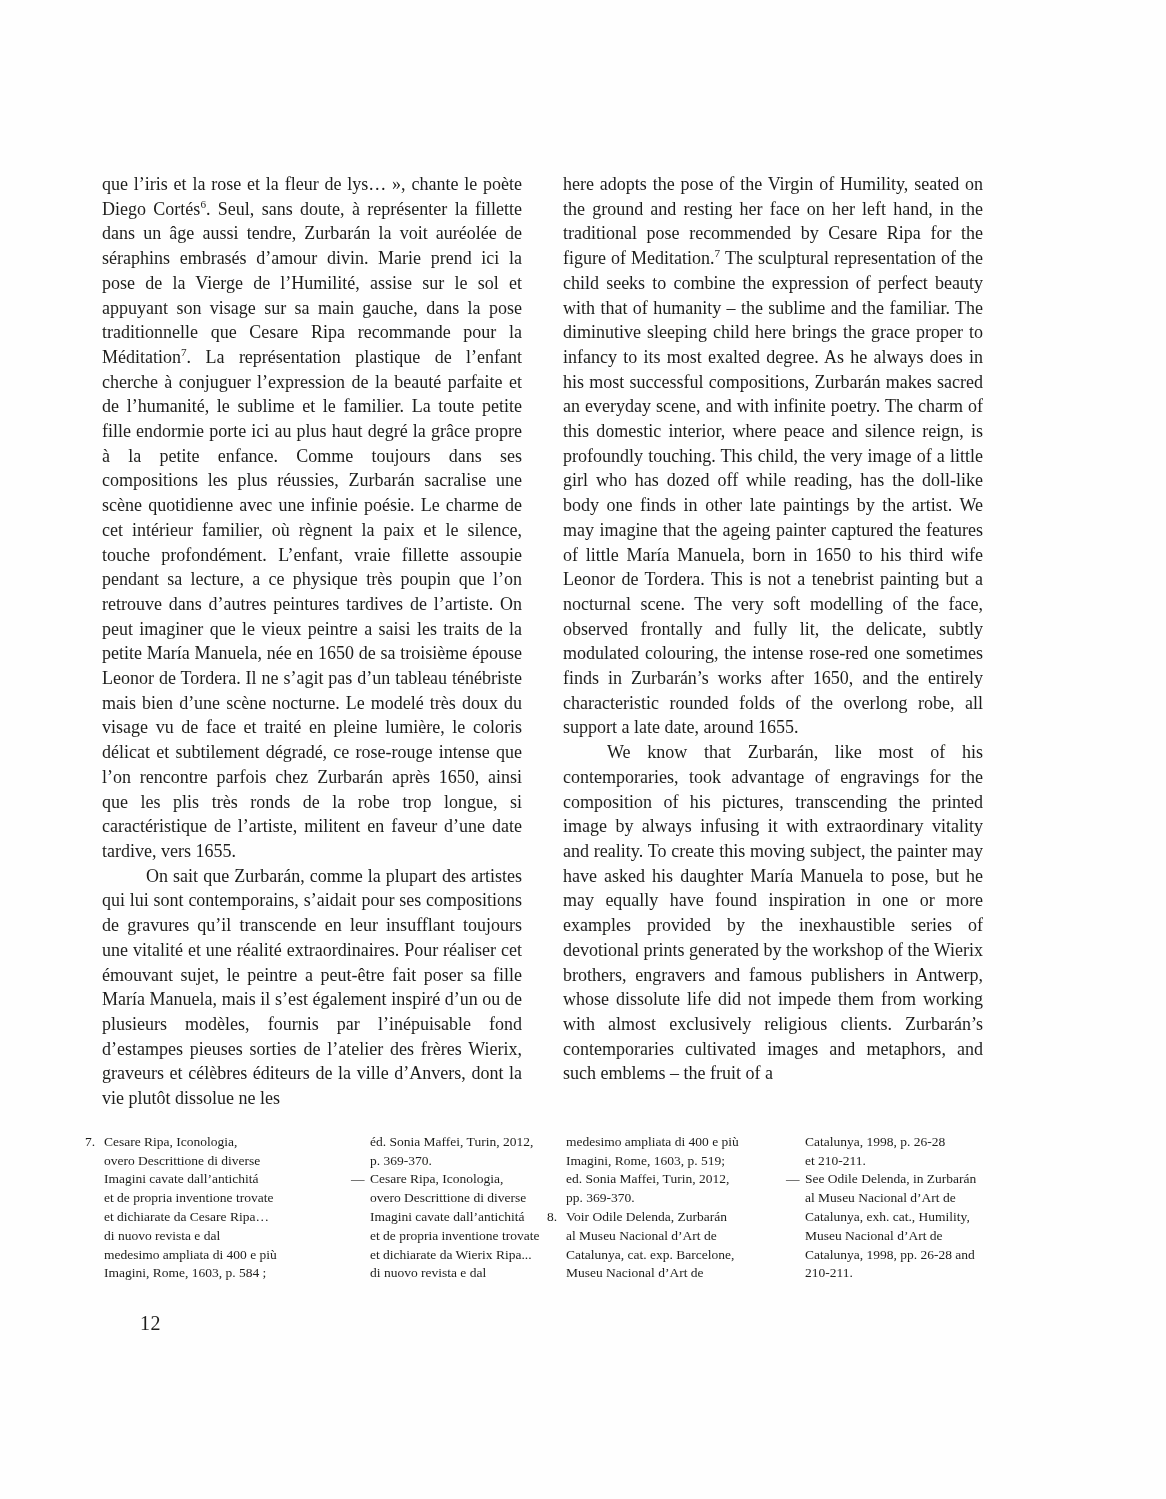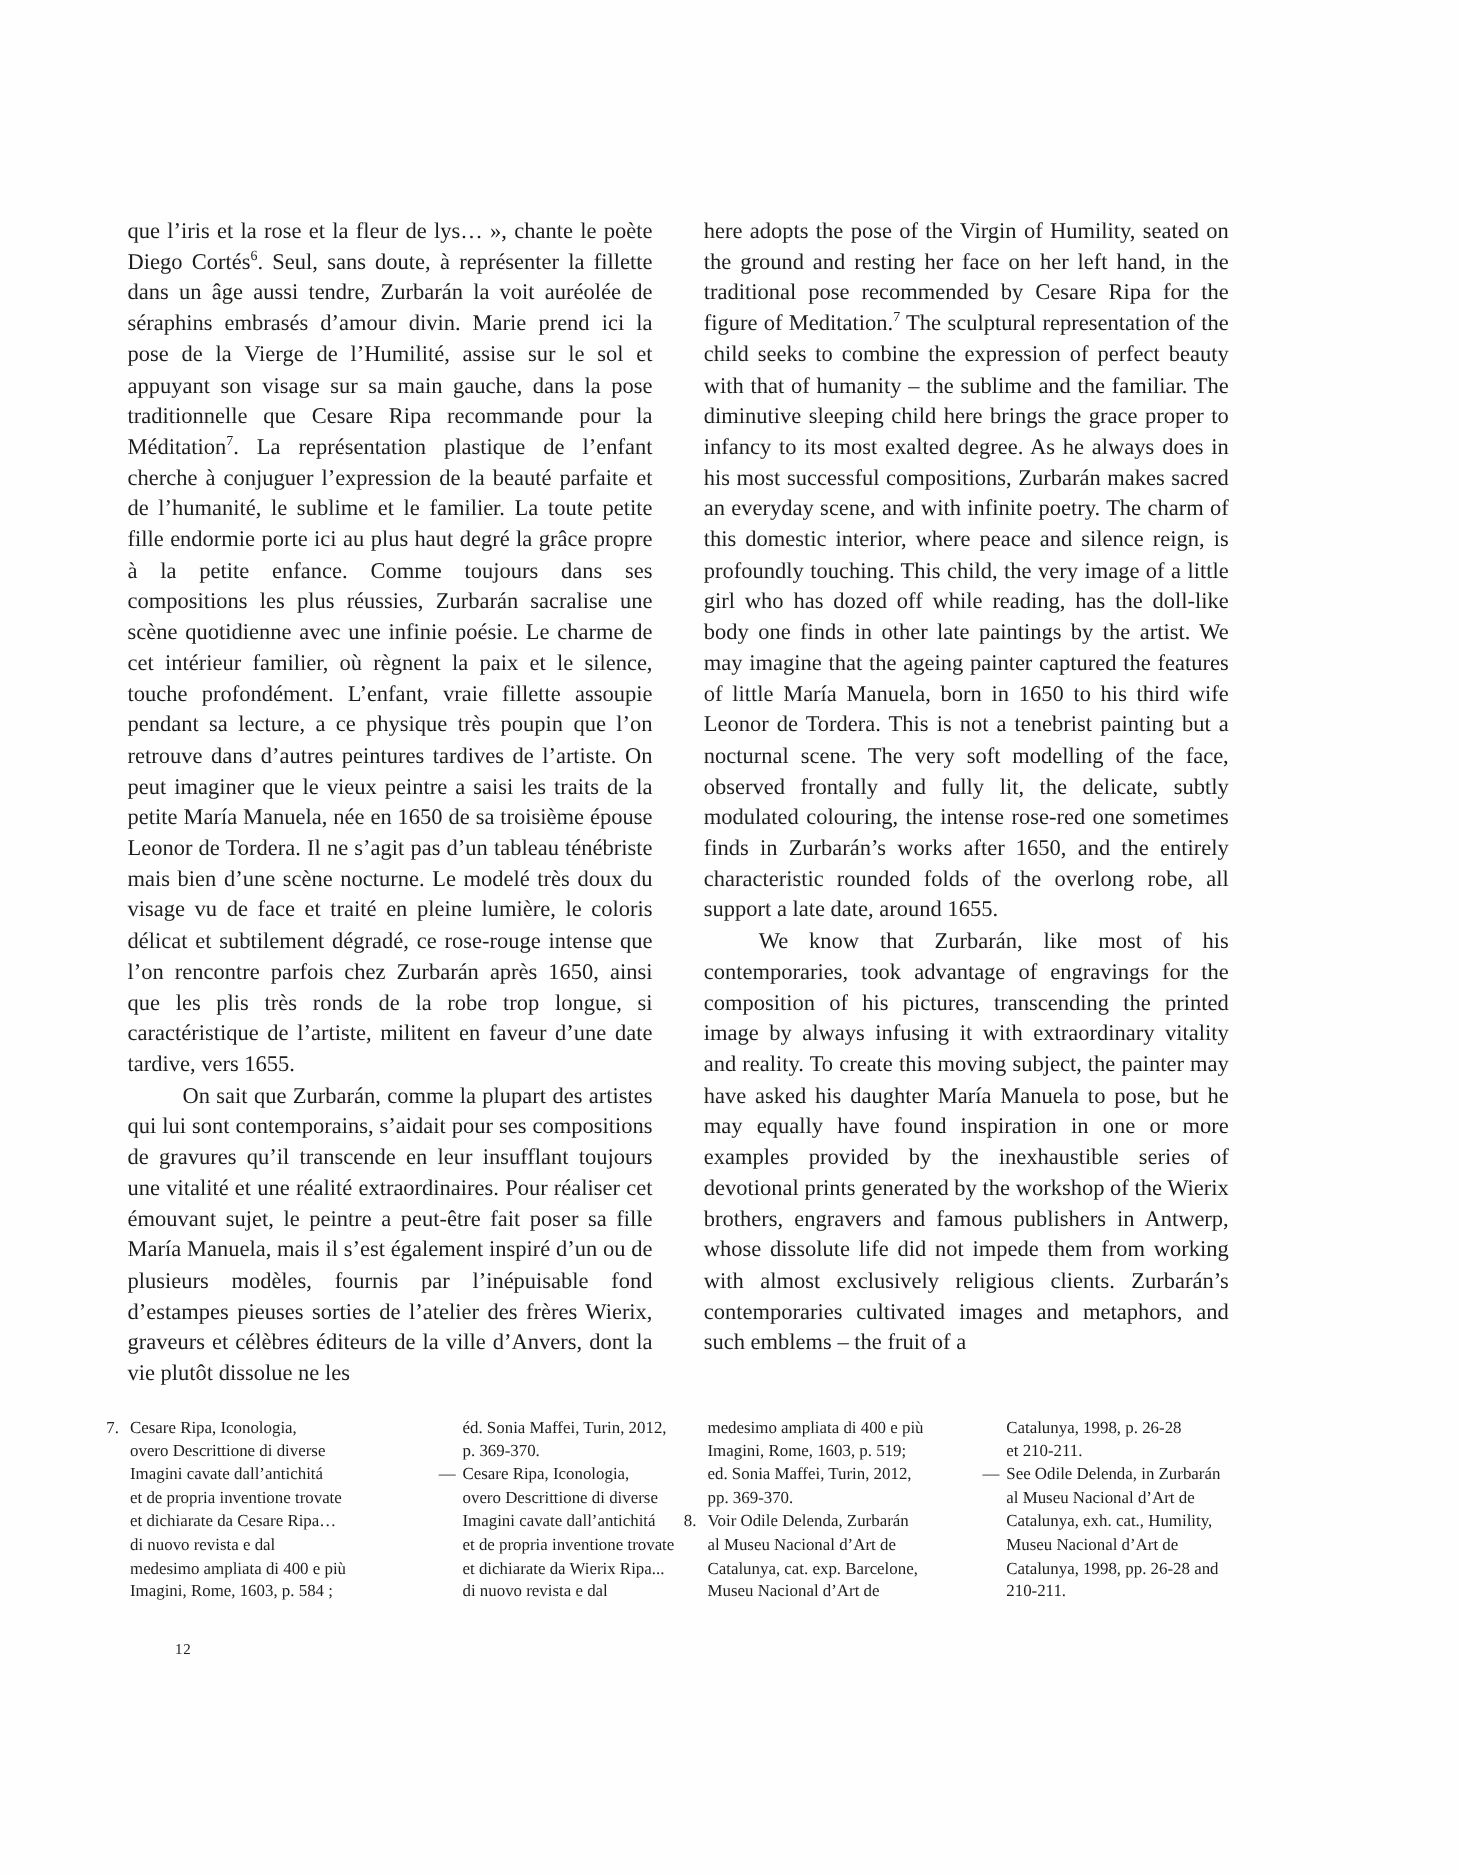--- a/index.html
+++ b/index.html
@@ -44,21 +44,21 @@
   }
   #fn1 { left:-17px; }
   #fn2 { left:209px;margin-left:40px; }
   #fn3 { left:445px; }
   #fn4 { left:684px; }
   .fn-line { position:relative; padding-left:19px; }
   .fn-marker { position:absolute; left:0; top:0; }
   .page-number {
     margin-top:27px;
     margin-left:38px;
-    font-size:12px;
+    font-size:20px;
     letter-spacing:0.5px;
   }
 </style>
 </head>
 <body>
 
 <div class="page">
   <div class="main-text">
     <div class="text-col">
         <div class="para"><span>que l’iris et la rose et la fleur de lys… », chante le poète Diego Cortés</span><sup class="fnref">6</sup><span>. Seul, sans doute, à représenter la fillette dans un âge aussi tendre, Zurbarán la voit auréolée de séraphins embrasés d’amour divin. Marie prend ici la pose de la Vierge de l’Humilité, assise sur le sol et appuyant son visage sur sa main gauche, dans la pose traditionnelle que Cesare Ripa recommande pour la Méditation</span><sup class="fnref">7</sup><span>. La représentation plastique de l’enfant cherche à conjuguer l’expression de la beauté parfaite et de l’humanité, le sublime et le familier. La toute petite fille endormie porte ici au plus haut degré la grâce propre à la petite enfance. Comme toujours dans ses compositions les plus réussies, Zurbarán sacralise une scène quotidienne avec une infinie poésie. Le charme de cet intérieur familier, où règnent la paix et le silence, touche profondément. L’enfant, vraie fillette assoupie pendant sa lecture, a ce physique très poupin que l’on retrouve dans d’autres peintures tardives de l’artiste. On peut imaginer que le vieux peintre a saisi les traits de la petite María Manuela, née en 1650 de sa troisième épouse Leonor de Tordera. Il ne s’agit pas d’un tableau ténébriste mais bien d’une scène nocturne. Le modelé très doux du visage vu de face et traité en pleine lumière, le coloris délicat et subtilement dégradé, ce rose-rouge intense que l’on rencontre parfois chez Zurbarán après 1650, ainsi que les plis très ronds de la robe trop longue, si caractéristique de l’artiste, militent en faveur d’une date tardive, vers 1655.</span></div>

